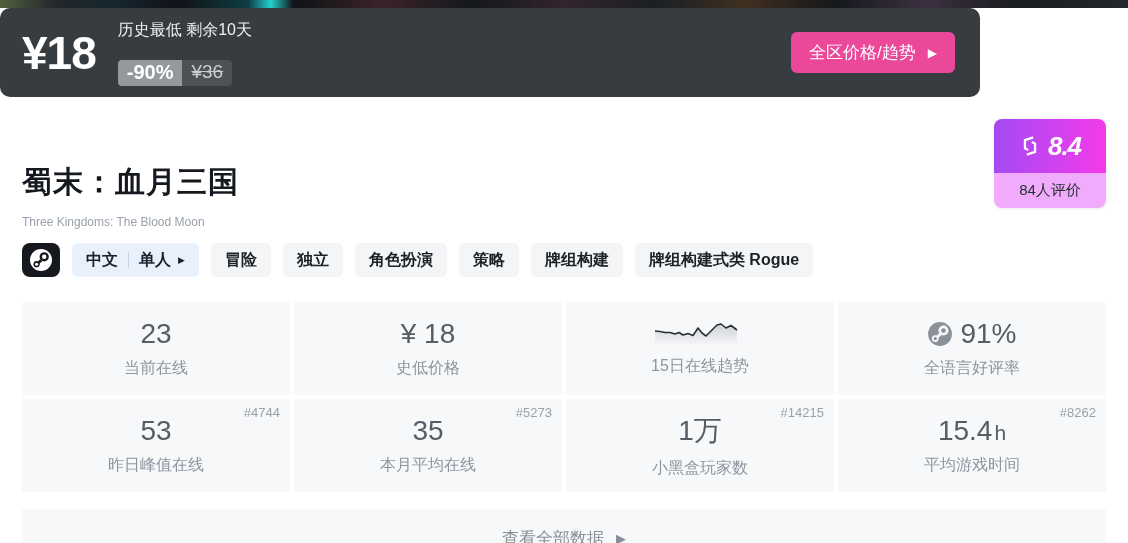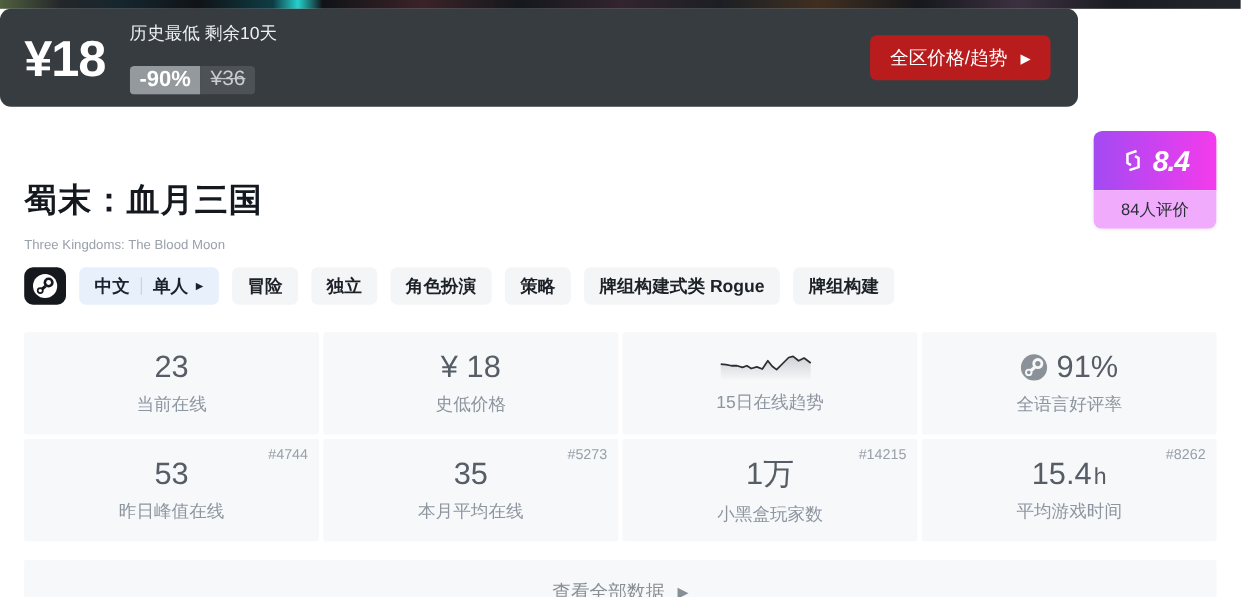--- a/index.html
+++ b/index.html
@@ -18,21 +18,21 @@
     display:flex; align-items:center; padding:0 25px 0 22px; }
   .price-current { color:#ffffff; font-size:46px; font-weight:700; letter-spacing:-1px;
     margin-right:22px; line-height:1; }
   .price-info { display:flex; flex-direction:column; gap:19px; }
   .deal-note { color:#eef1f3; font-size:16px; font-weight:500; }
   .discount-pill { display:flex; align-items:stretch; width:max-content; border-radius:4px; overflow:hidden; }
   .discount-pill .discount { background:#94999e; color:#ffffff; font-weight:700;
     font-size:20px; padding:1px 9px 2px; }
   .discount-pill .orig { background:#4d5256; color:#c9cdd1; font-size:19px;
     padding:1px 9px 2px; text-decoration:line-through; }
-  .region-btn { margin-left:auto; height:41px; background:#b91c1c; border:none;
+  .region-btn { margin-left:auto; height:41px; background:#ec4899; border:none;
     border-radius:6px; color:#ffffff; font-size:17px; font-weight:500;
     display:flex; align-items:center; gap:12px; padding:0 18px; cursor:pointer;
     font-family:inherit; }
   .caret { font-size:12px; line-height:1; }
 
   
   .header-row { margin:22px 22px 0; display:flex; justify-content:space-between; align-items:flex-start; }
   .game-title { font-size:30px; font-weight:700; color:#14181f; letter-spacing:1px;margin-top:43px; }
   .game-subtitle { margin-top:12px; font-size:12px; color:#9aa1ab; }
   .rating-card { width:112px; border-radius:8px; overflow:hidden; cursor:pointer;
@@ -125,22 +125,22 @@
     <div class="chip chip-blue">
       <span>中文</span>
       <span class="divider"></span>
       <span>单人</span>
       <span class="caret">▶</span>
     </div>
     <div class="chip">冒险</div>
     <div class="chip">独立</div>
     <div class="chip">角色扮演</div>
     <div class="chip">策略</div>
+    <div class="chip">牌组构建</div>
     <div class="chip">牌组构建式类 Rogue</div>
-    <div class="chip">牌组构建</div>
   </div>
 
   <div class="stats-grid">
 
     <div class="stat-cell">
       <div class="stat-value">23</div>
       <div class="stat-label">当前在线</div>
     </div>
 
     <div class="stat-cell">

